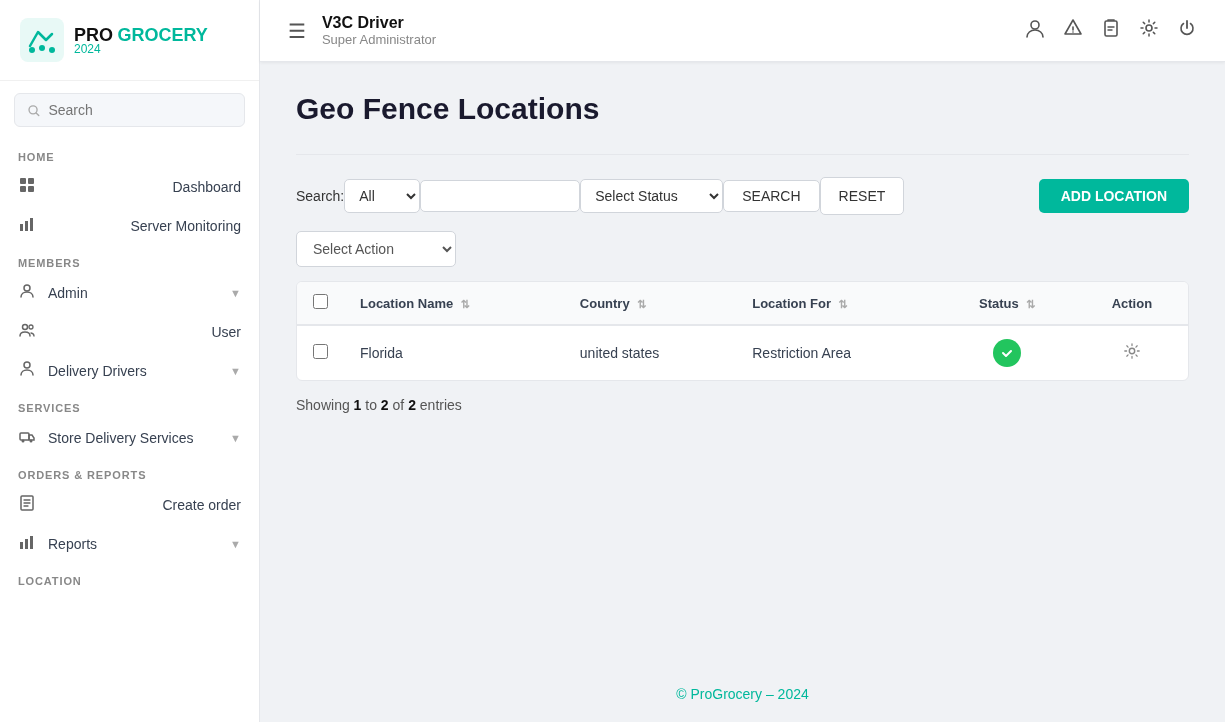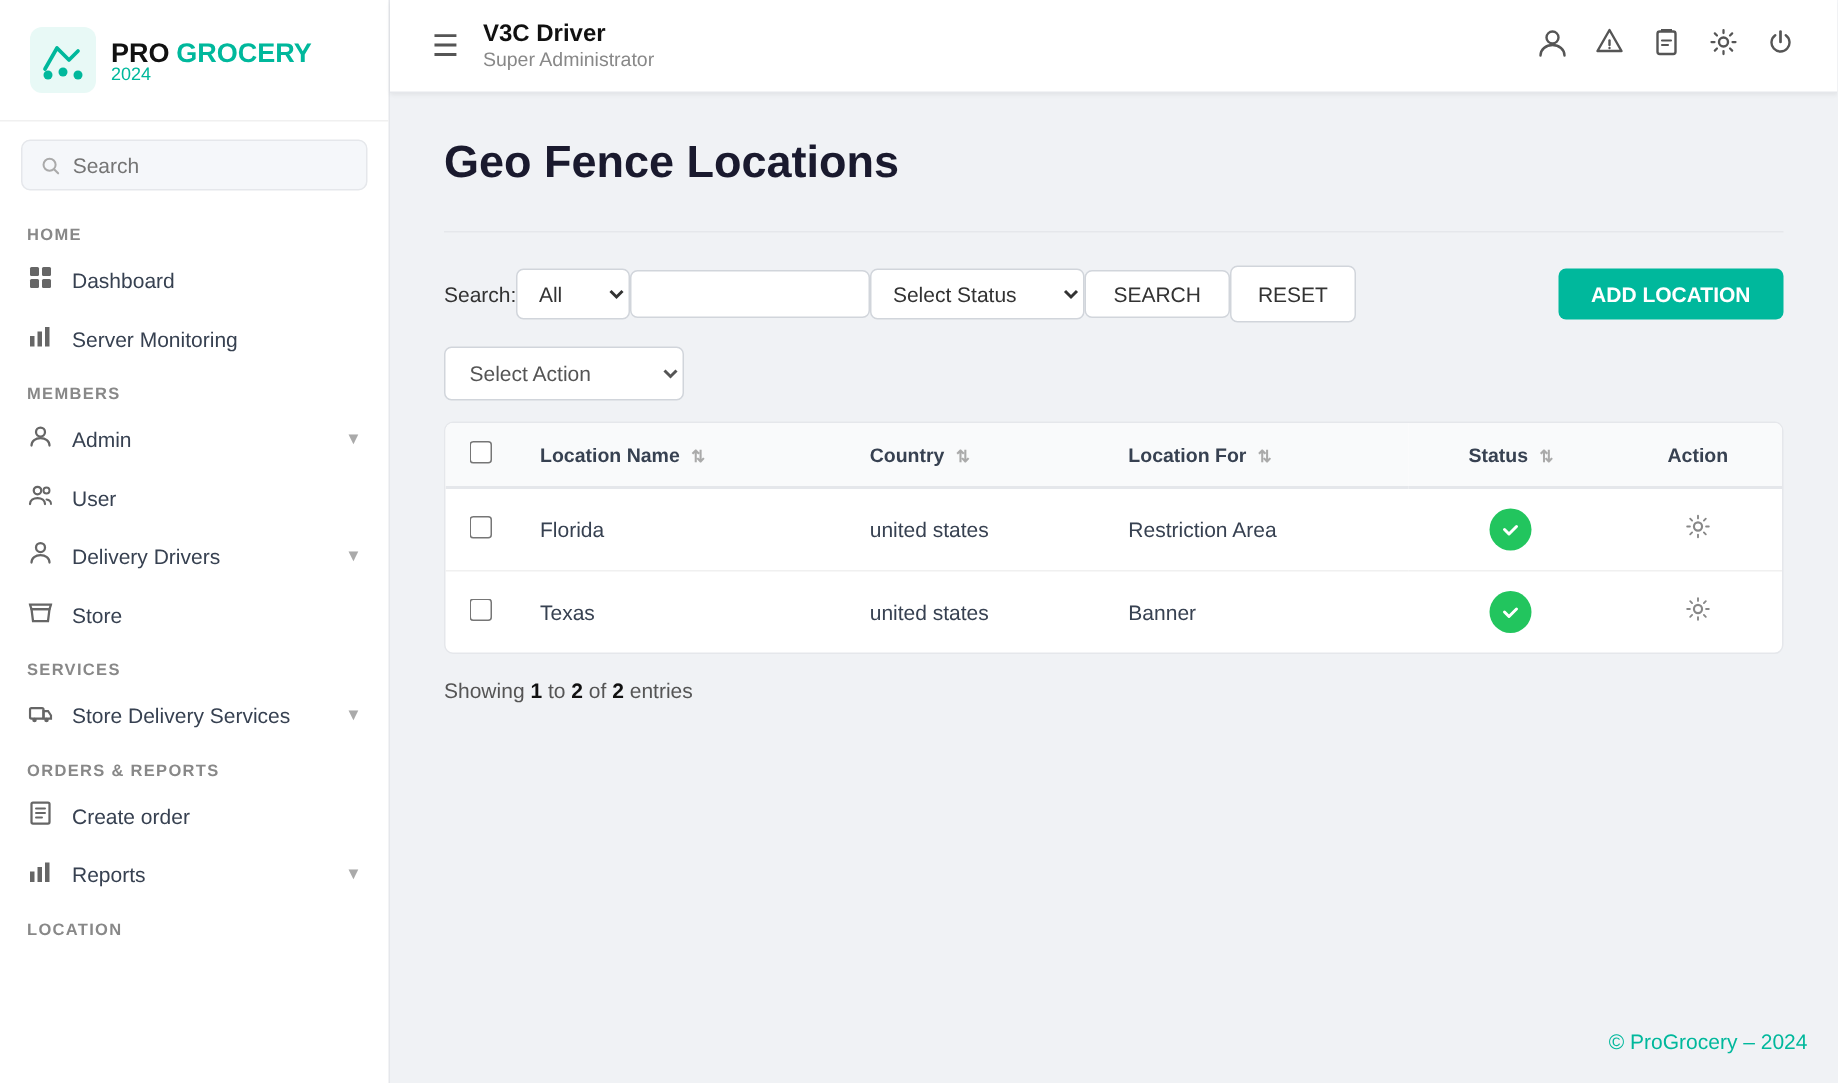--- a/index.html
+++ b/index.html
@@ -59,20 +59,21 @@
     .nav-item {
       display: flex;
       align-items: center;
       gap: 12px;
       padding: 10px 18px;
       cursor: pointer;
       color: #374151;
       font-size: 14px;
       border-radius: 0;
       transition: background 0.15s;
+      justify-content: space-between;
     }
     .nav-item .nav-icon { width: 18px; text-align: center; color: #666; }
     .nav-item .nav-arrow { margin-left: auto; color: #aaa; font-size: 11px; }
 
     
     .main-content {
       flex: 1;
       display: flex;
       flex-direction: column;
     }
@@ -221,21 +222,21 @@
     .checkbox-input { cursor: pointer; width: 15px; height: 15px; }
 
     .pagination-info {
       margin-top: 16px;
       font-size: 14px;
       color: #555;
     }
     .pagination-info strong { color: #111; }
 
     .footer {
-      text-align: right;
+      text-align: center;
       padding: 20px;
       font-size: 14px;
       color: #00b89c;
     }
   </style>
 </head>
 <body>
 
 <div class="sidebar">
   <div class="logo-area">
@@ -311,29 +312,20 @@
   </div>
   <div class="nav-item">
     <span class="nav-icon">
       <svg width="16" height="16" viewBox="0 0 16 16" fill="none">
           <circle cx="8" cy="4" r="3" stroke="#666" stroke-width="1.5"></circle>
           <path d="M2 14c0-3 2.7-5 6-5s6 2 6 5" stroke="#666" stroke-width="1.5" stroke-linecap="round"></path>
         </svg>
     </span>
     <span>Delivery Drivers</span>
     <span class="nav-arrow">▼</span>
-  </div>
-  <div class="nav-item">
-    <span class="nav-icon">
-      <svg width="16" height="16" viewBox="0 0 16 16" fill="none">
-          <path d="M2 6h12l-1 8H3L2 6z" stroke="#666" stroke-width="1.5"></path>
-          <path d="M1 3h14l-1 3H2L1 3z" stroke="#666" stroke-width="1.5"></path>
-        </svg>
-    </span>
-    <span>Store</span>
   </div>
 
   <div class="nav-section-label">SERVICES</div>
   <div class="nav-item">
     <span class="nav-icon">
       <svg width="16" height="16" viewBox="0 0 16 16" fill="none">
           <rect x="1" y="5" width="9" height="7" rx="1" stroke="#666" stroke-width="1.5"></rect>
           <path d="M10 7h3l2 3v2h-5V7z" stroke="#666" stroke-width="1.5"></path>
           <circle cx="4" cy="13" r="1.5" fill="#666"></circle>
           <circle cx="12" cy="13" r="1.5" fill="#666"></circle>
@@ -482,43 +474,20 @@
             </td>
             <td class="col-action">
               <span class="gear-icon">
                 <svg width="18" height="18" viewBox="0 0 20 20" fill="none">
                     <circle cx="10" cy="10" r="3" stroke="#888" stroke-width="1.6"></circle>
                     <path d="M10 2v2M10 16v2M2 10h2M16 10h2M4.22 4.22l1.42 1.42M14.36 14.36l1.42 1.42M4.22 15.78l1.42-1.42M14.36 5.64l1.42-1.42" stroke="#888" stroke-width="1.4" stroke-linecap="round"></path>
                   </svg>
               </span>
             </td>
           </tr>
-          <tr>
-            <td class="col-check">
-              <input type="checkbox" class="checkbox-input" style="">
-            </td>
-            <td>Texas</td>
-            <td>united states</td>
-            <td>Banner</td>
-            <td class="col-status">
-              <span class="status-check">
-                <svg width="14" height="14" viewBox="0 0 14 14" fill="none">
-                    <path d="M3 7l3 3 5-5" stroke="white" stroke-width="2" stroke-linecap="round" stroke-linejoin="round"></path>
-                  </svg>
-              </span>
-            </td>
-            <td class="col-action">
-              <span class="gear-icon">
-                <svg width="18" height="18" viewBox="0 0 20 20" fill="none">
-                    <circle cx="10" cy="10" r="3" stroke="#888" stroke-width="1.6"></circle>
-                    <path d="M10 2v2M10 16v2M2 10h2M16 10h2M4.22 4.22l1.42 1.42M14.36 14.36l1.42 1.42M4.22 15.78l1.42-1.42M14.36 5.64l1.42-1.42" stroke="#888" stroke-width="1.4" stroke-linecap="round"></path>
-                  </svg>
-              </span>
-            </td>
-          </tr>
         </tbody>
       </table>
     </div>
 
     <div class="pagination-info">
       <span>Showing </span><strong>1</strong><span> to </span><strong>2</strong><span> of </span><strong>2</strong><span> entries</span>
     </div>
   </div>
 
   <div class="footer">

